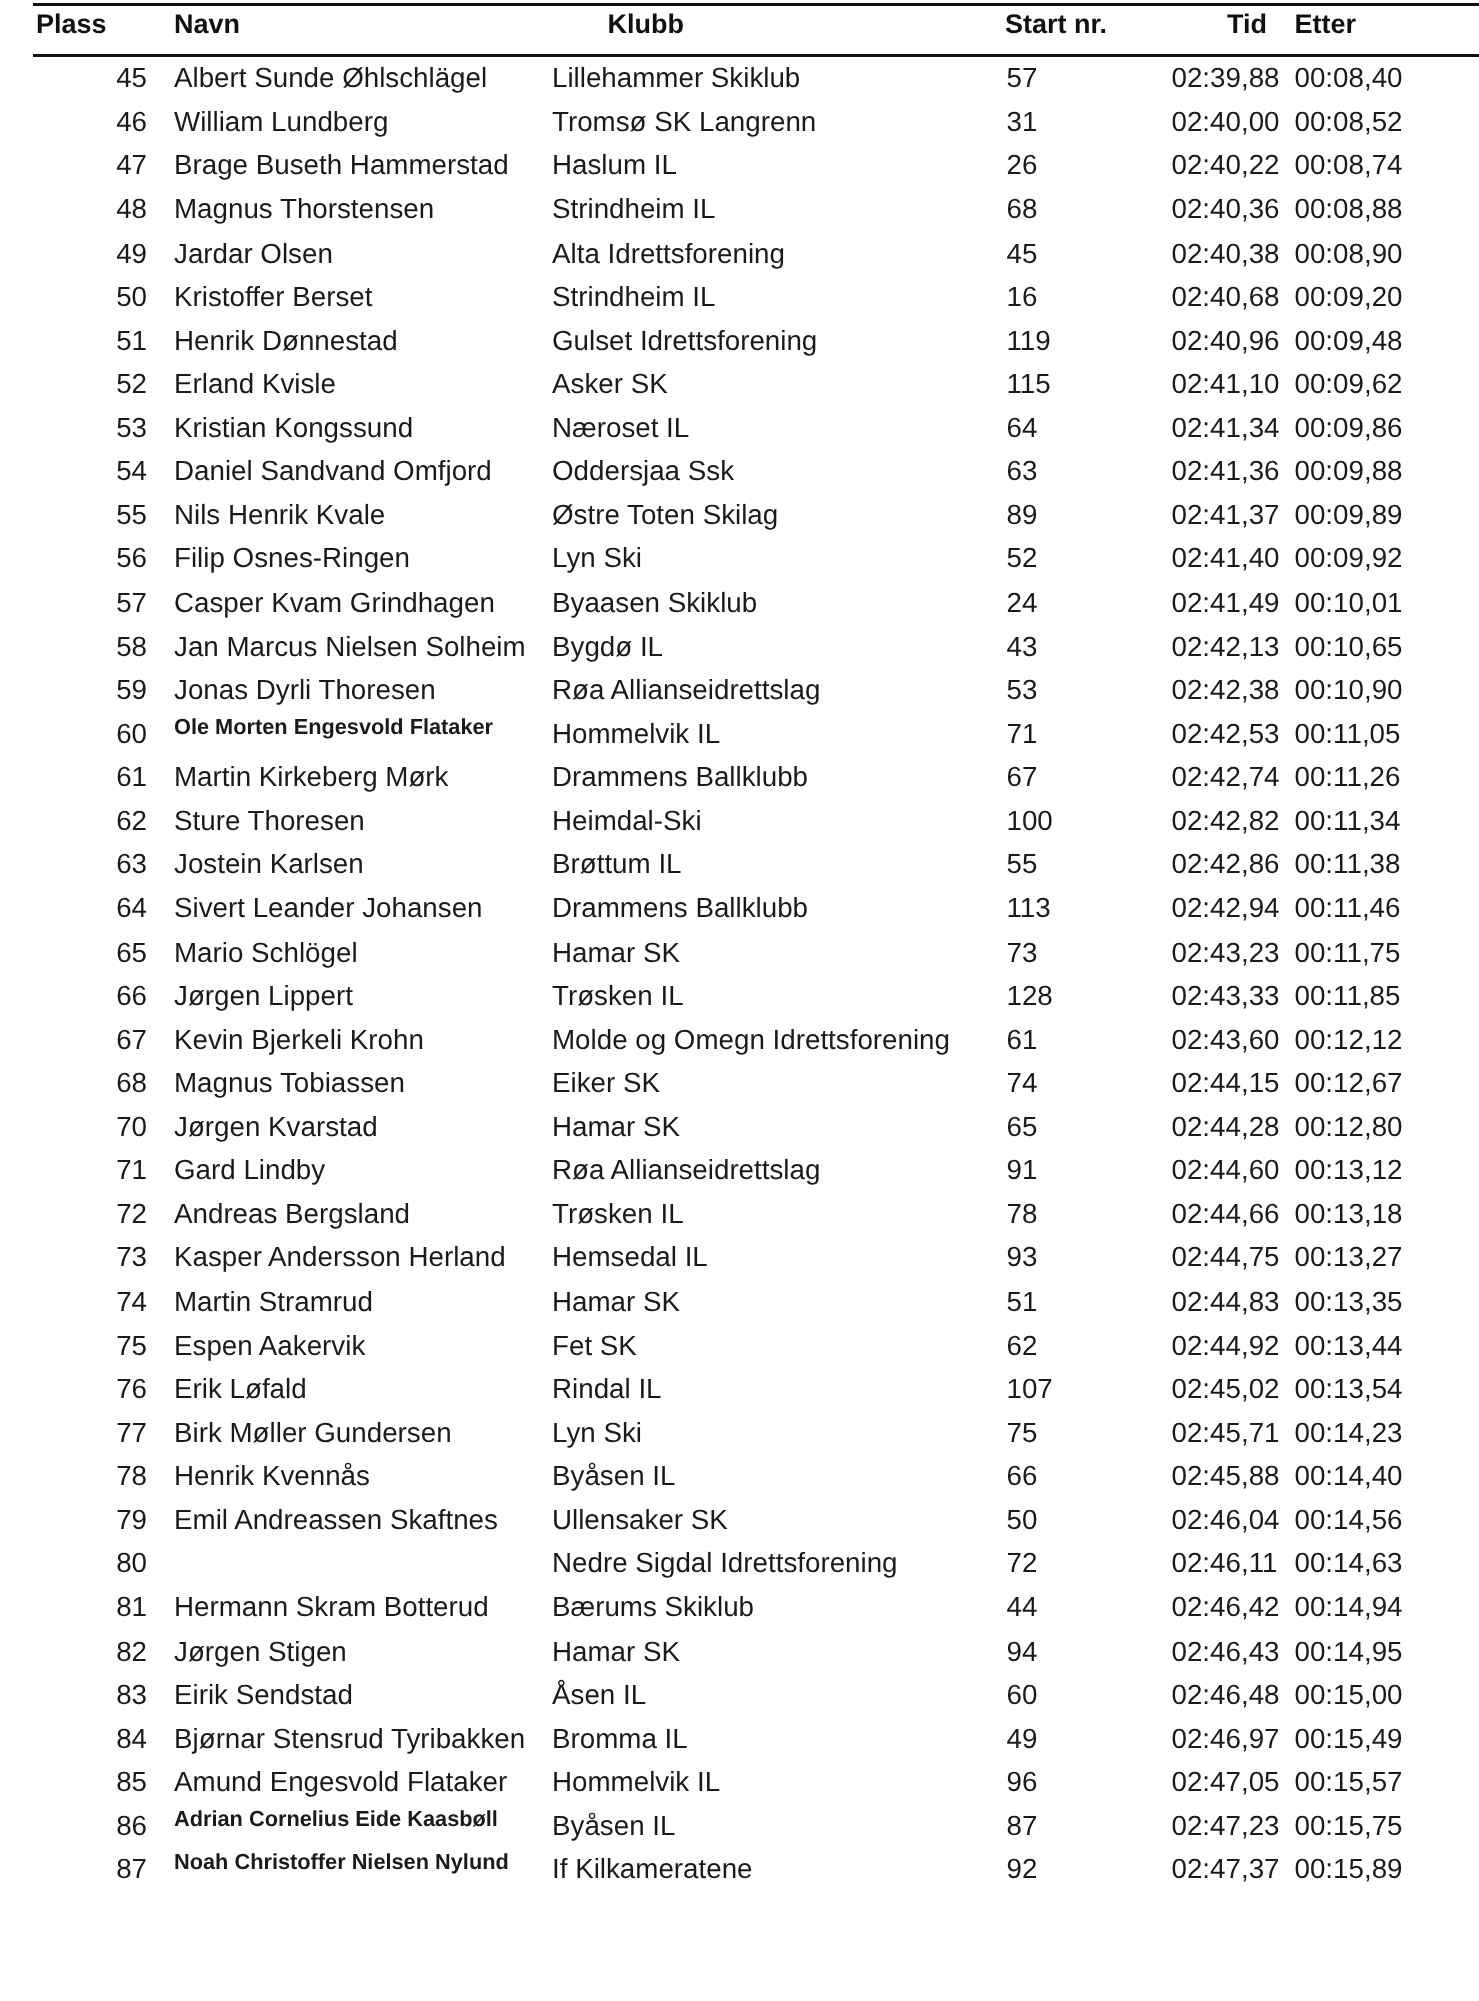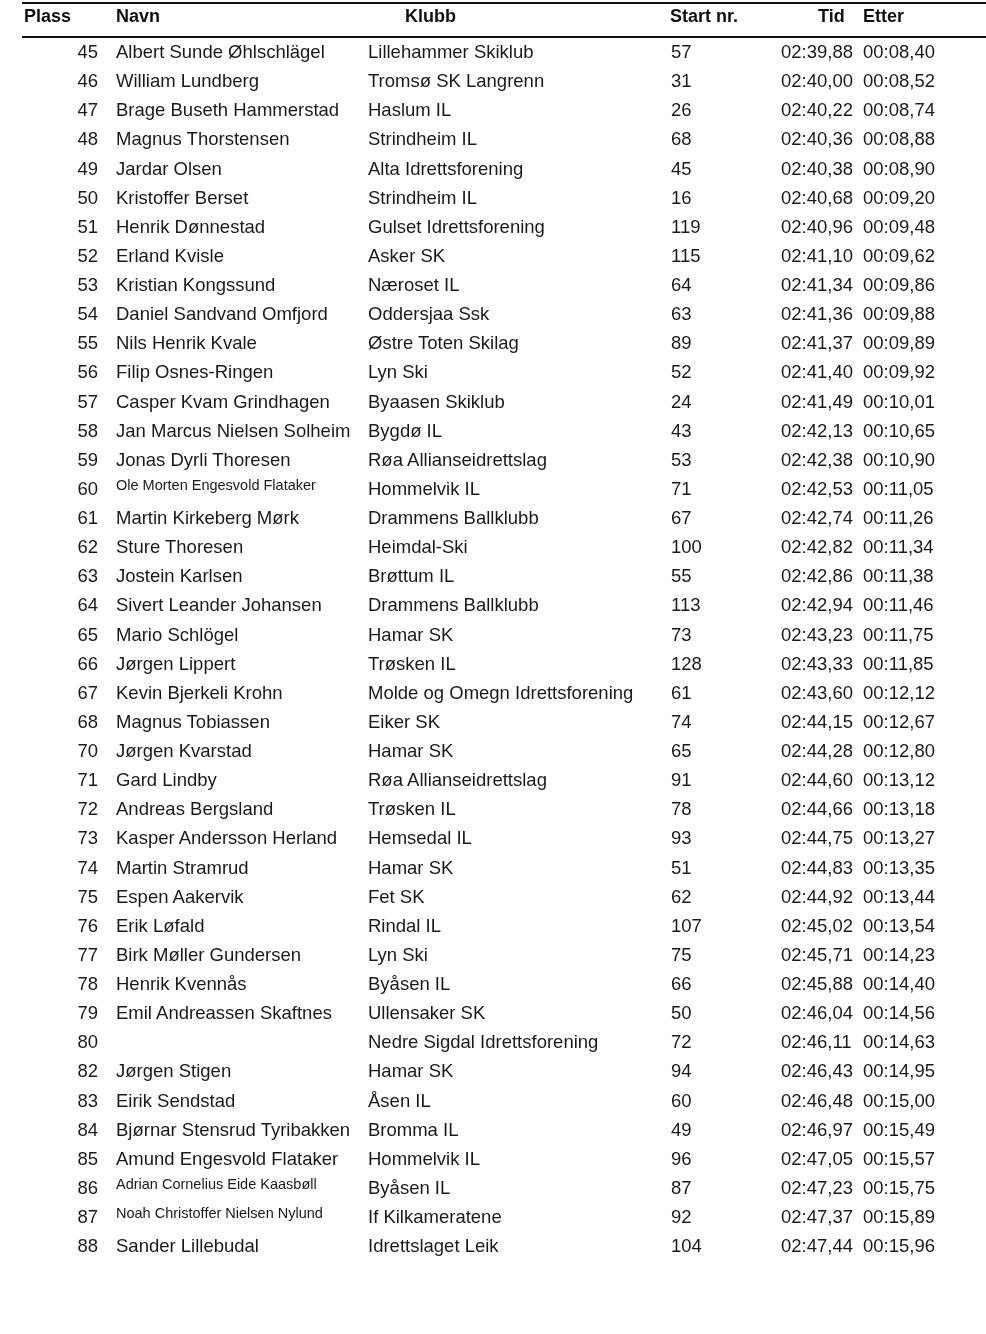--- a/index.html
+++ b/index.html
@@ -15,21 +15,21 @@
   .h-navn { left: 116px; }
   .h-klubb { left: 368px; margin-left: 37px; }
   .h-start { left: 670px; text-align: right; }
   .h-tid { left: 818px; }
   .h-etter { left: 863px; }
   #rows { position: absolute; top: 38px; left: 0; width: 844px; }
   .row { position: relative; height: 29.14px; font-size: 18.5px; white-space: nowrap; }
   .row span { position: absolute; top: 3px; }
   .c-plass { left: 40px; width: 58px; text-align: right; }
   .c-navn { left: 116px; }
-  .c-navn.small { font-size: 14.5px; top: 2px; }
+  .c-navn.small { font-size: 14.5px; top: 2px; font-weight: bold; }
   .c-klubb { left: 368px; }
   .c-start { left: 671px; }
   .c-tid { left: 781px; }
   .c-etter { left: 863px; }
 </style>
 </head>
 <body>
 
 <div class="rule top"></div>
 <div class="header">
@@ -316,20 +316,28 @@
       <span class="c-etter">00:14,56</span>
     </div>
     <div class="row">
       <span class="c-plass">80</span>
       <span class="c-klubb">Nedre Sigdal Idrettsforening</span>
       <span class="c-start">72</span>
       <span class="c-tid">02:46,11</span>
       <span class="c-etter">00:14,63</span>
     </div>
     <div class="row">
+      <span class="c-plass">81</span>
+      <span class="c-navn">Hermann Skram Botterud</span>
+      <span class="c-klubb">Bærums Skiklub</span>
+      <span class="c-start">44</span>
+      <span class="c-tid">02:46,42</span>
+      <span class="c-etter">00:14,94</span>
+    </div>
+    <div class="row">
       <span class="c-plass">82</span>
       <span class="c-navn">Jørgen Stigen</span>
       <span class="c-klubb">Hamar SK</span>
       <span class="c-start">94</span>
       <span class="c-tid">02:46,43</span>
       <span class="c-etter">00:14,95</span>
     </div>
     <div class="row">
       <span class="c-plass">83</span>
       <span class="c-navn">Eirik Sendstad</span>
@@ -363,21 +371,13 @@
       <span class="c-etter">00:15,75</span>
     </div>
     <div class="row">
       <span class="c-plass">87</span>
       <span class="c-navn small">Noah Christoffer Nielsen Nylund</span>
       <span class="c-klubb">If Kilkameratene</span>
       <span class="c-start">92</span>
       <span class="c-tid">02:47,37</span>
       <span class="c-etter">00:15,89</span>
     </div>
-    <div class="row">
-      <span class="c-plass">88</span>
-      <span class="c-navn">Sander Lillebudal</span>
-      <span class="c-klubb">Idrettslaget Leik</span>
-      <span class="c-start">104</span>
-      <span class="c-tid">02:47,44</span>
-      <span class="c-etter">00:15,96</span>
-    </div>
   </div>
 
 </body></html>

